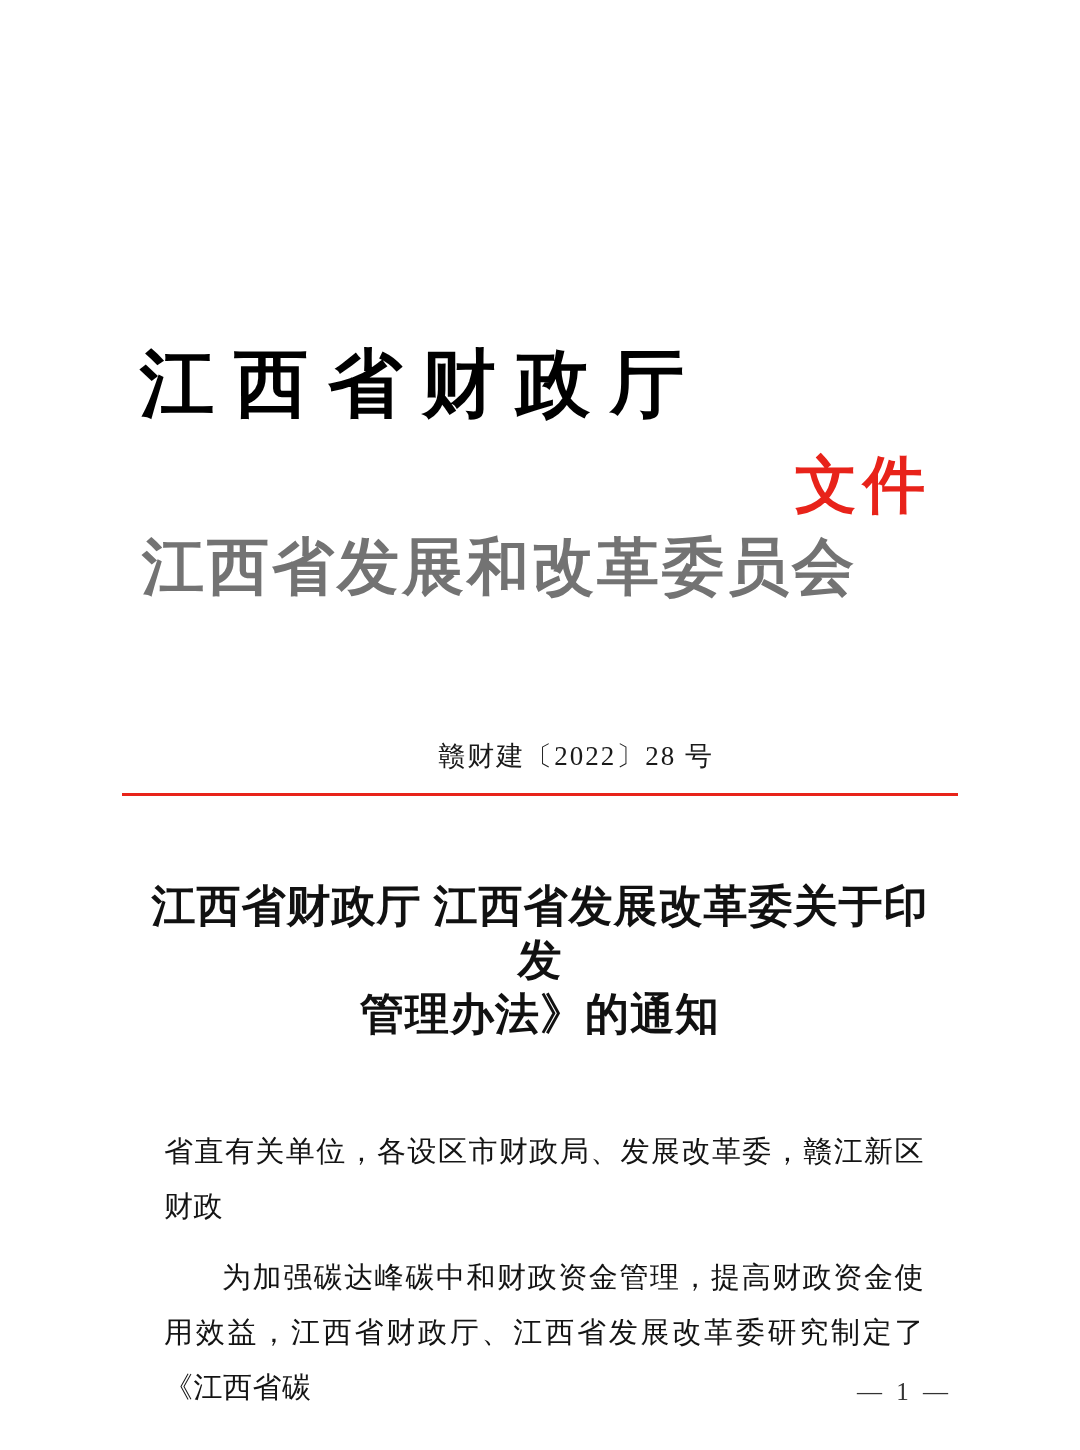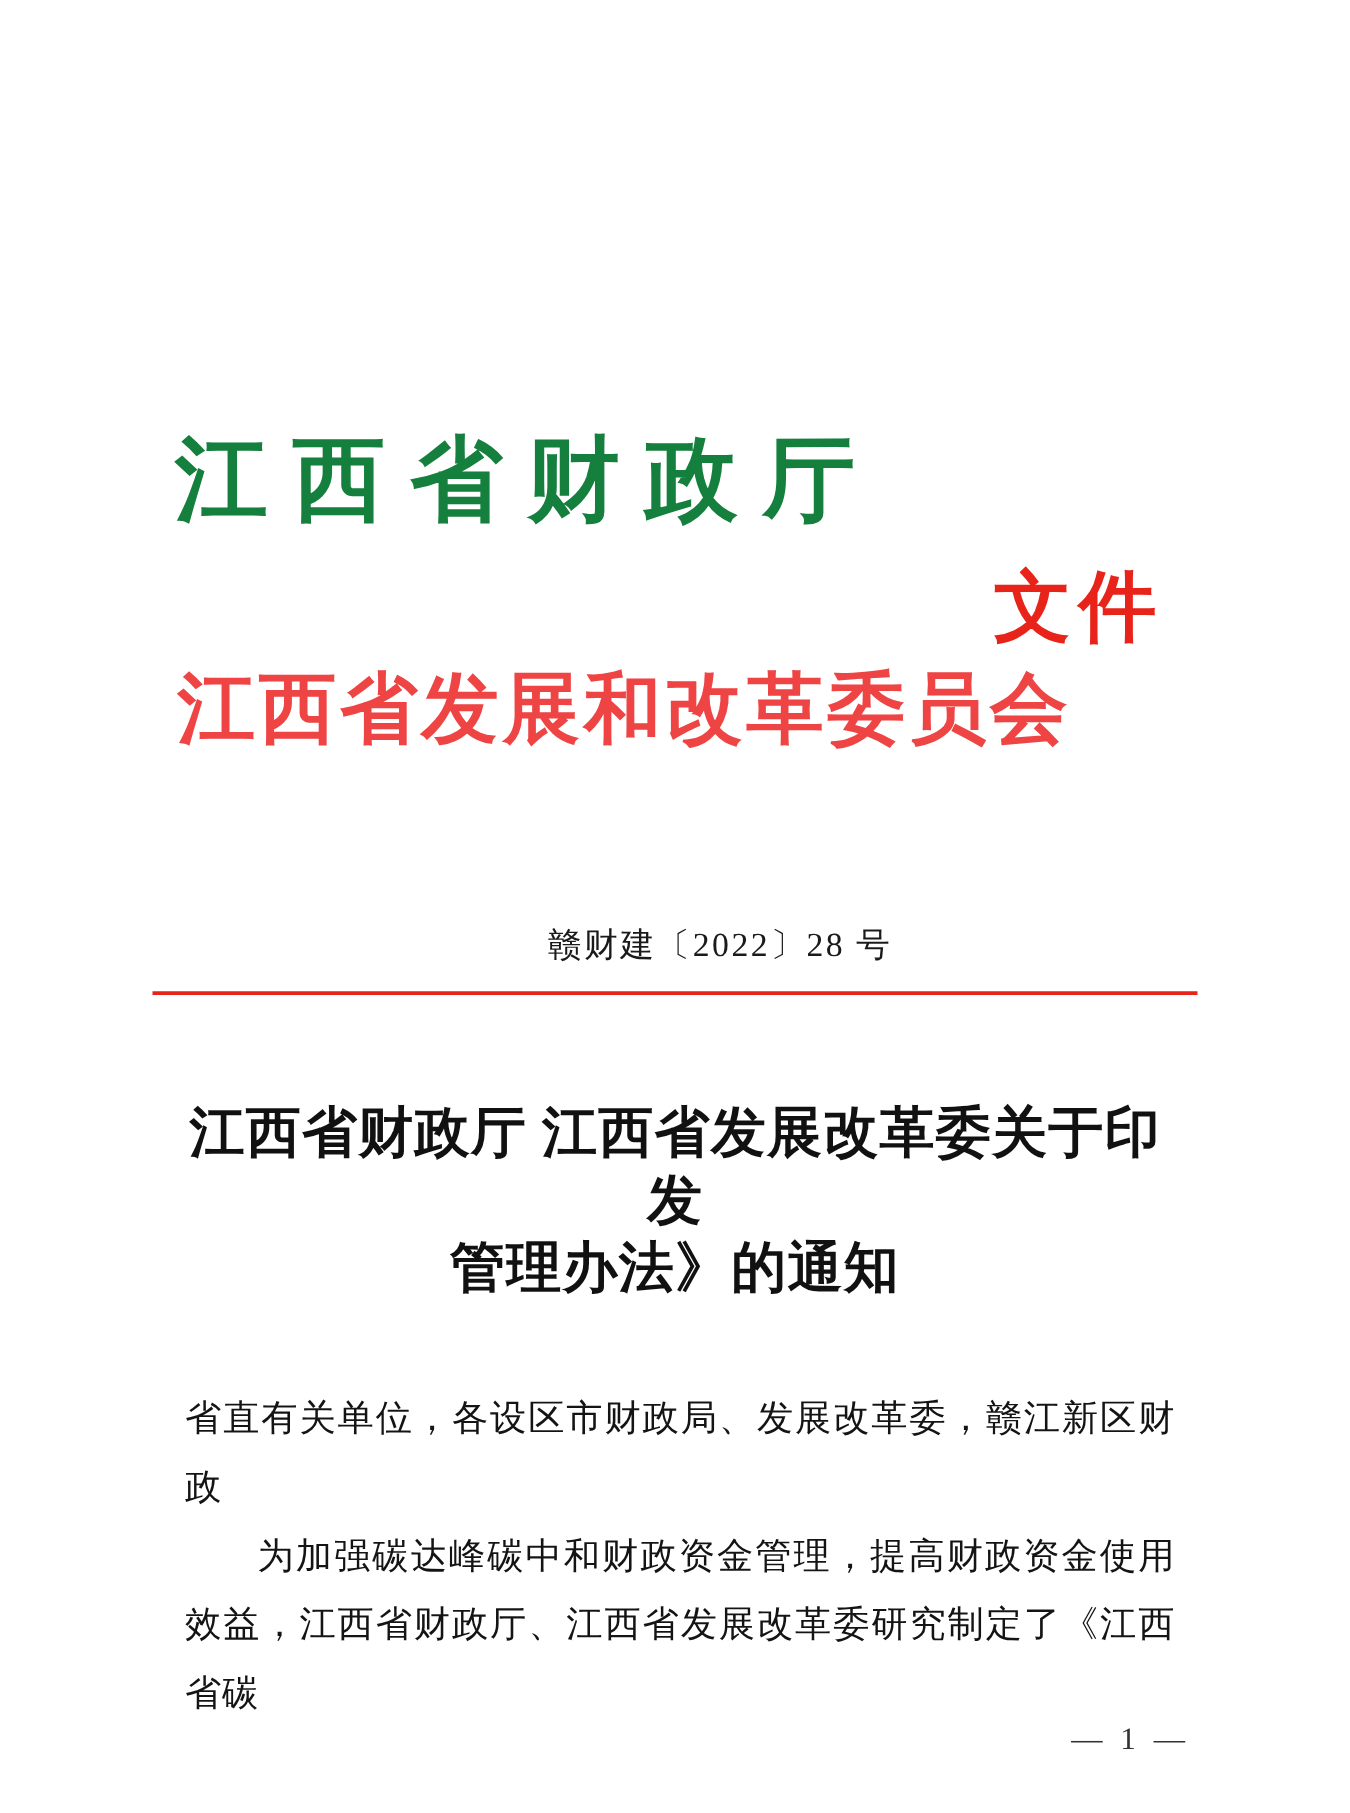--- a/index.html
+++ b/index.html
@@ -31,21 +31,21 @@
     width: 1080px;
   }
 
   .org-line-1 {
     position: absolute;
     left: 140px;
     top: 335px;
     font-size: 74px;
     font-weight: bold;
     letter-spacing: 20px;
-    color: #15803d;
+    color: #000000;
     white-space: nowrap;
     font-family: "DejaVu Serif", "Liberation Serif", serif;
   }
 
   .doc-word {
     position: absolute;
     left: 795px;
     top: 443px;
     font-size: 62px;
     font-weight: bold;
@@ -55,21 +55,21 @@
     font-family: Liberation Serif, serif;
   }
 
   .org-line-2 {
     position: absolute;
     left: 142px;
     top: 525px;
     font-size: 62px;
     font-weight: bold;
     letter-spacing: 3px;
-    color: #ef4444;
+    color: #737373;
     white-space: nowrap;
     font-family: "DejaVu Serif", "Liberation Serif", serif;
   }
 
   
   .doc-number {
     position: absolute;
     left: 0;
     top: 738px;
     width: 1080px;
@@ -112,21 +112,21 @@
     left: 148px;
     top: 1108px;
     width: 792px;
     font-size: 29px;
     line-height: 55px;
     letter-spacing: 0.5px;
     color: #141414;
     text-align: justify;
   }
   .body-text p {
-    margin: 0;
+    margin: 16px;
   }
   .body-text p.indent {
     text-indent: 58px;
   }
 
   
   .page-footer {
     position: absolute;
     right: 128px;
     top: 1378px;

